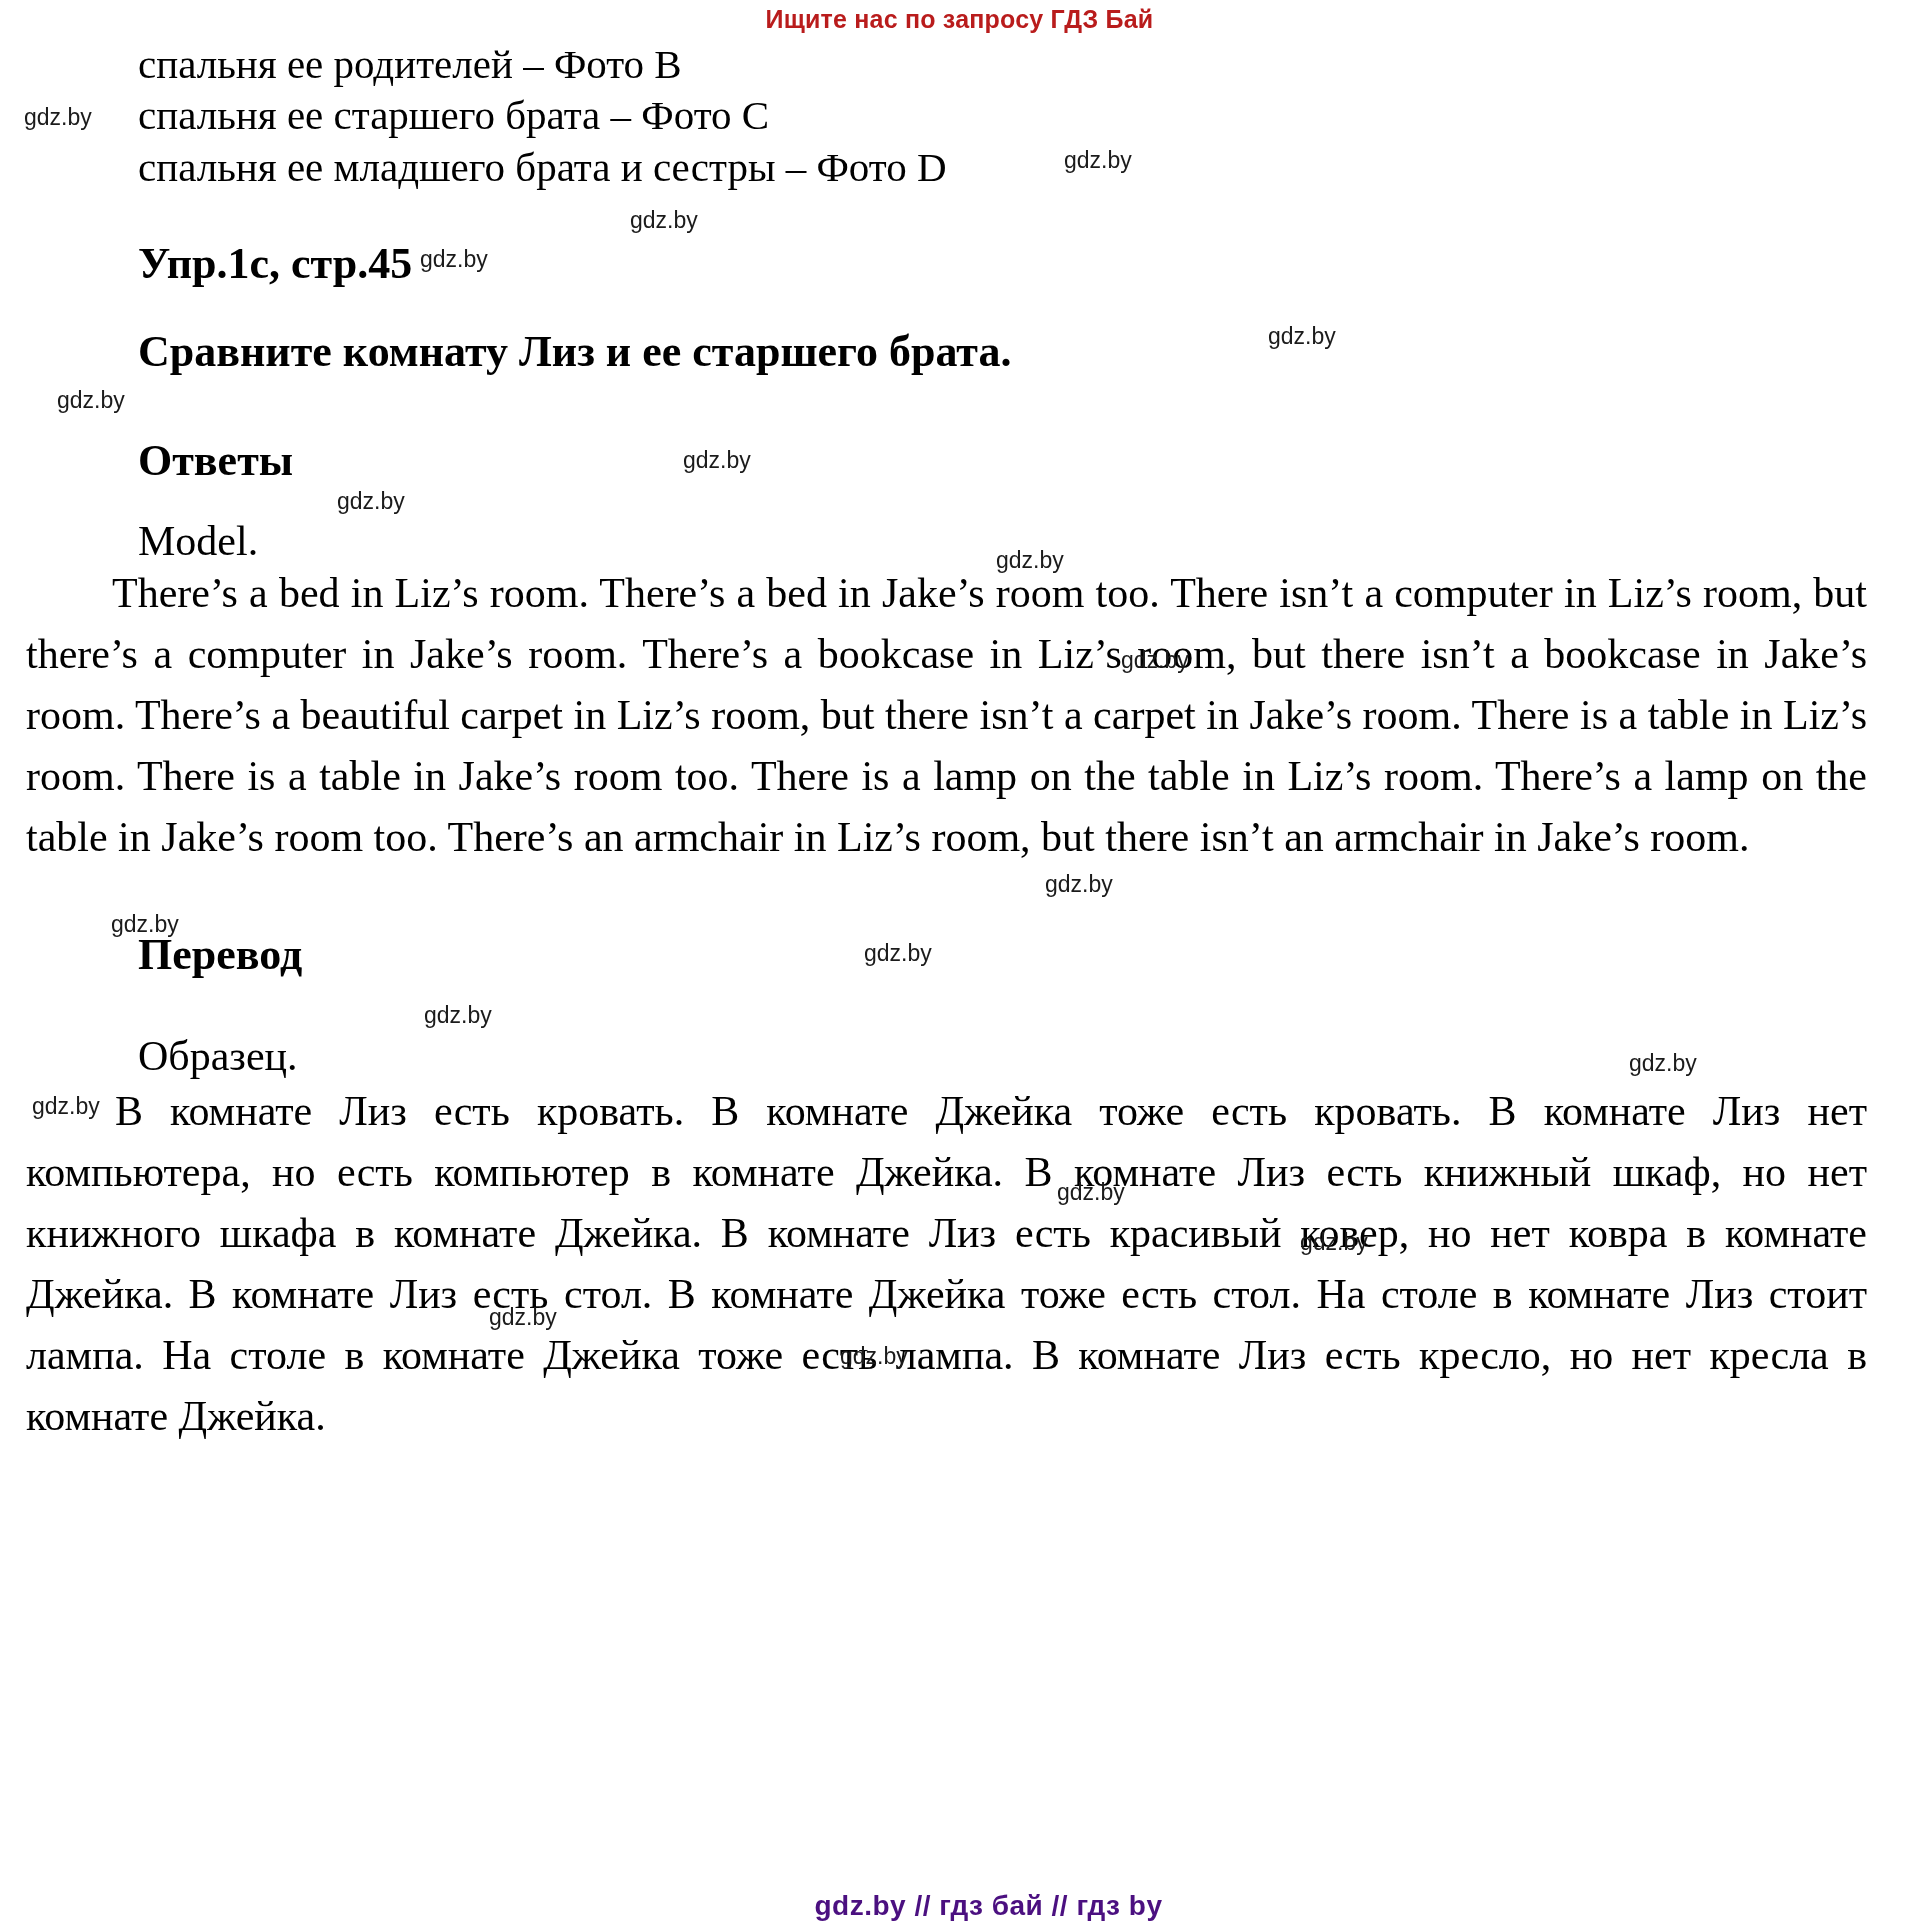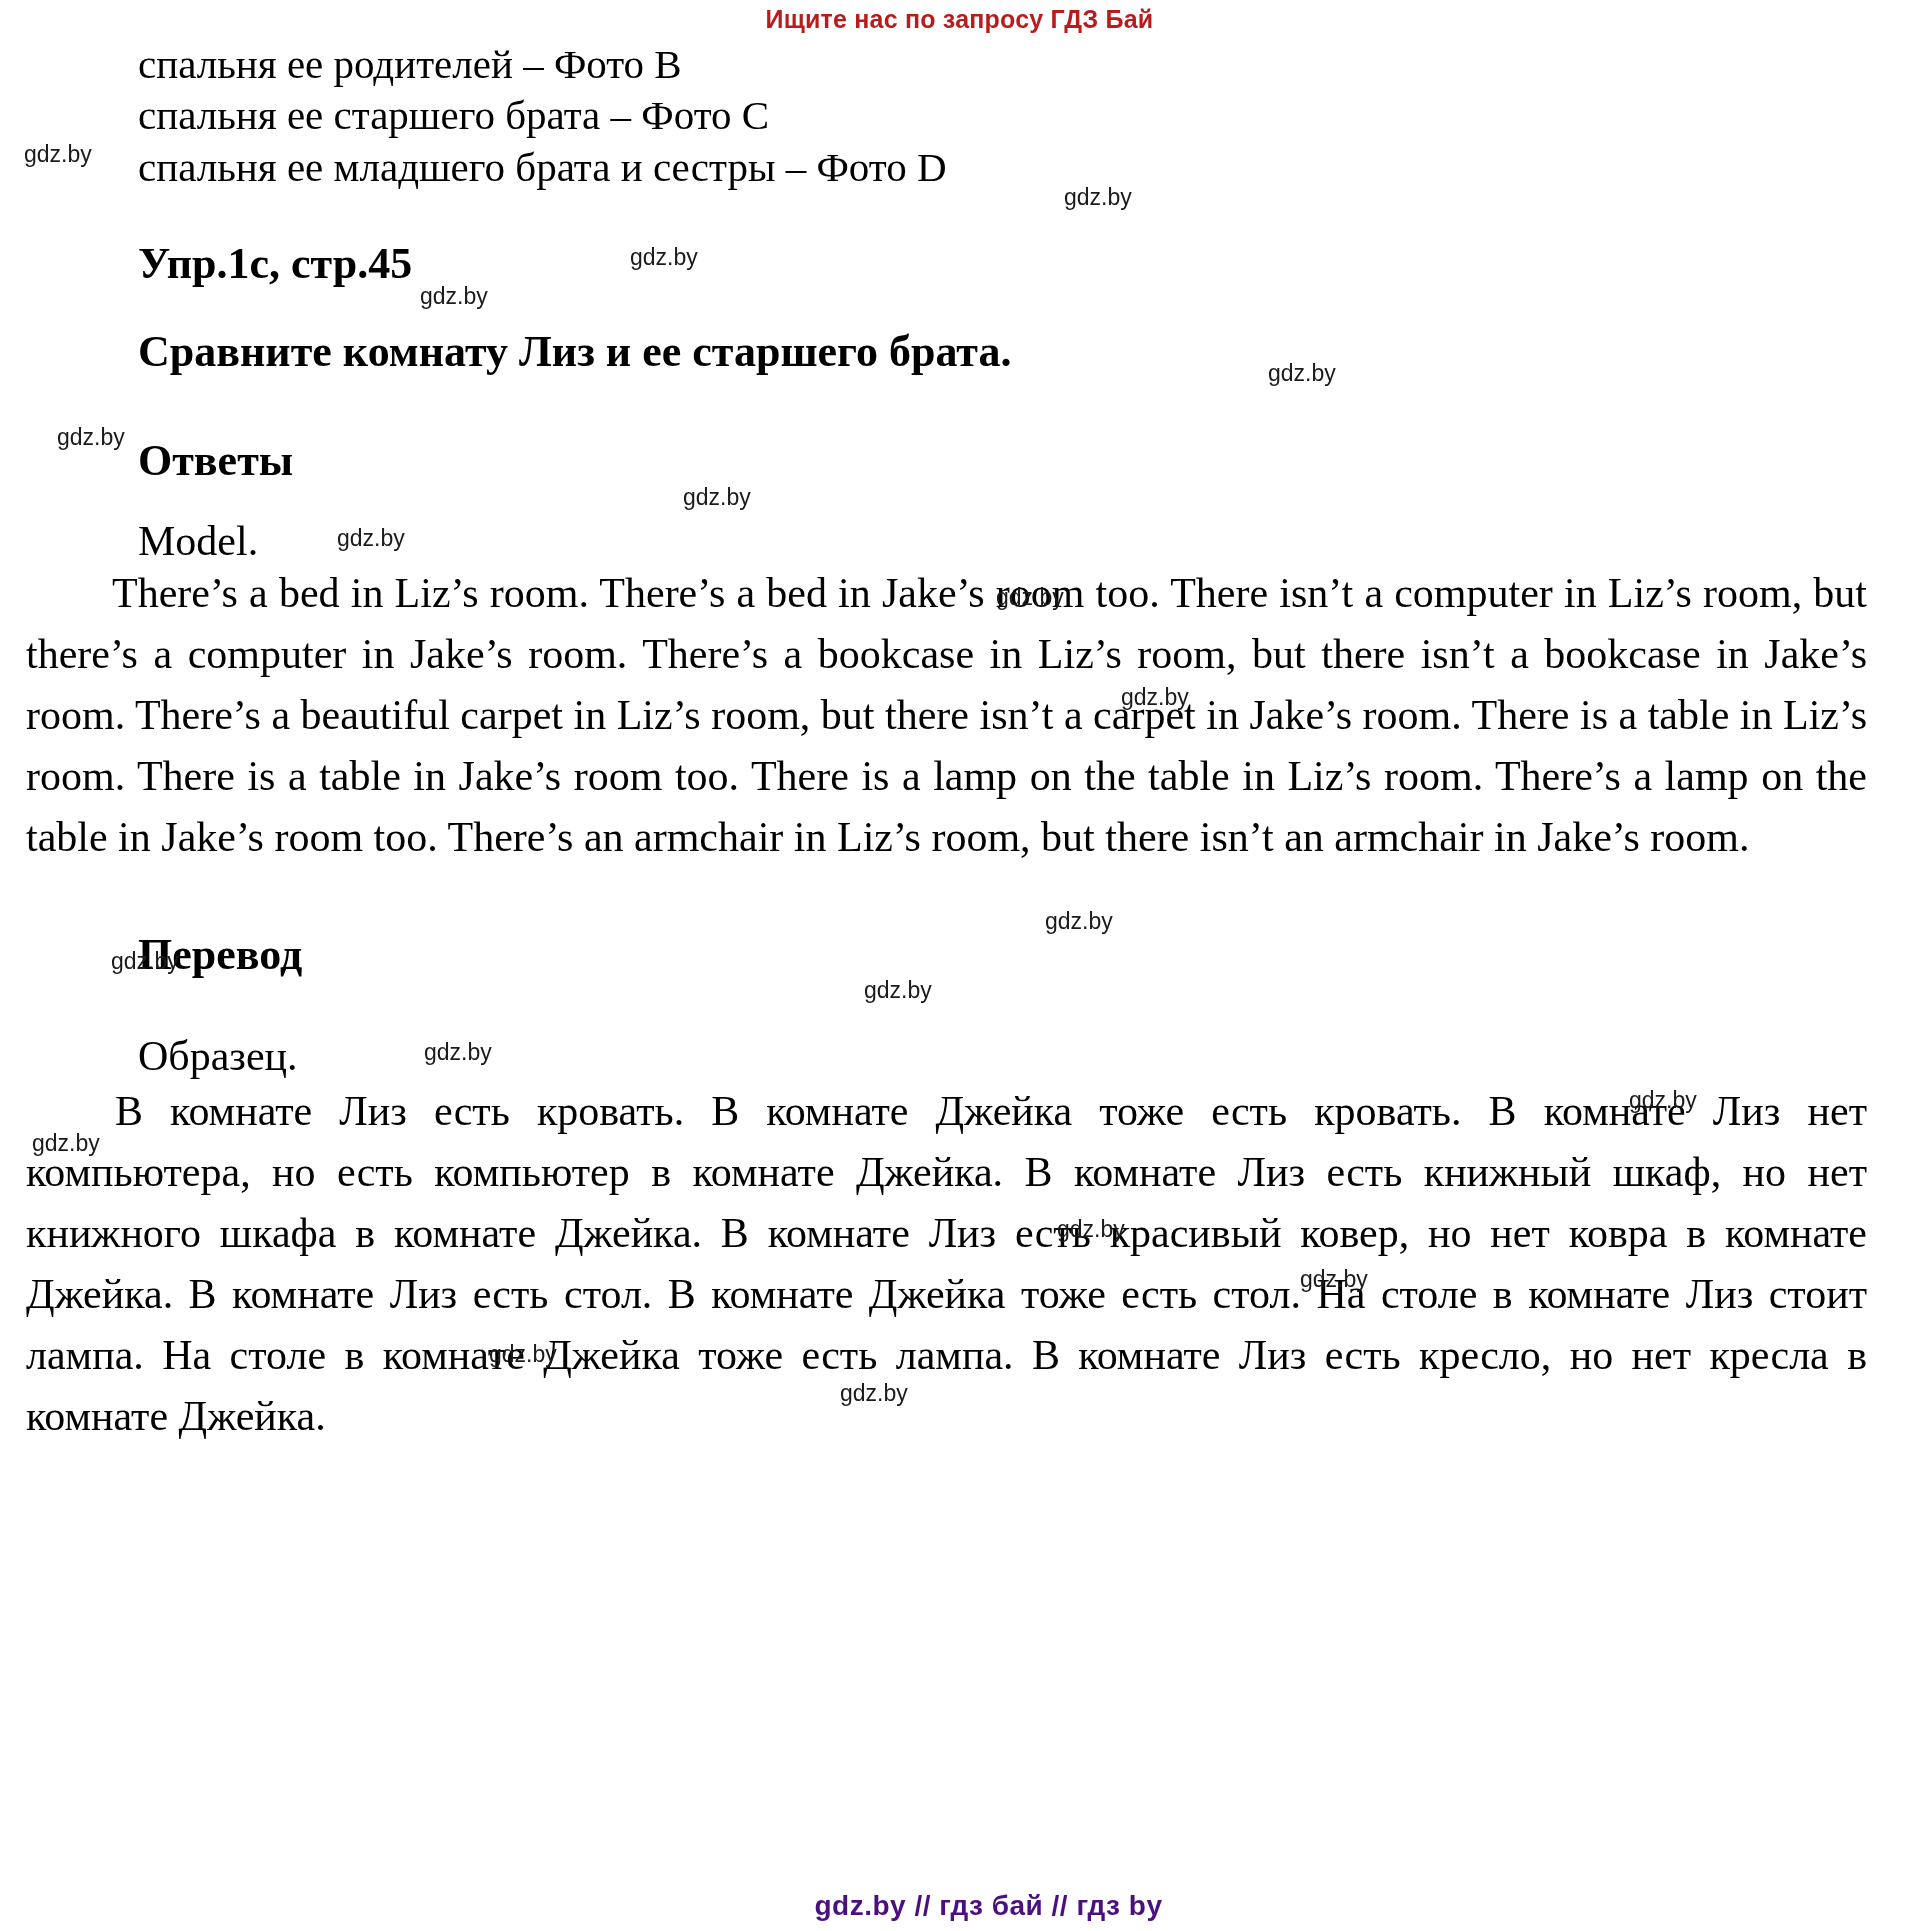--- a/index.html
+++ b/index.html
@@ -88,21 +88,20 @@
 
   
   .wm {
     position: absolute;
     font-family: "Liberation Sans", "DejaVu Sans", sans-serif;
     font-size: 23px;
     line-height: 26px;
     color: #1b1b1b;
     white-space: nowrap;
     pointer-events: none;
-    margin-top: 37px;
   }
 
   
   .footer {
     position: absolute;
     left: 0;
     bottom: 9.3px;
     width: 1919px;
     text-align: center;
     font-family: "Liberation Sans", "DejaVu Sans", sans-serif;

